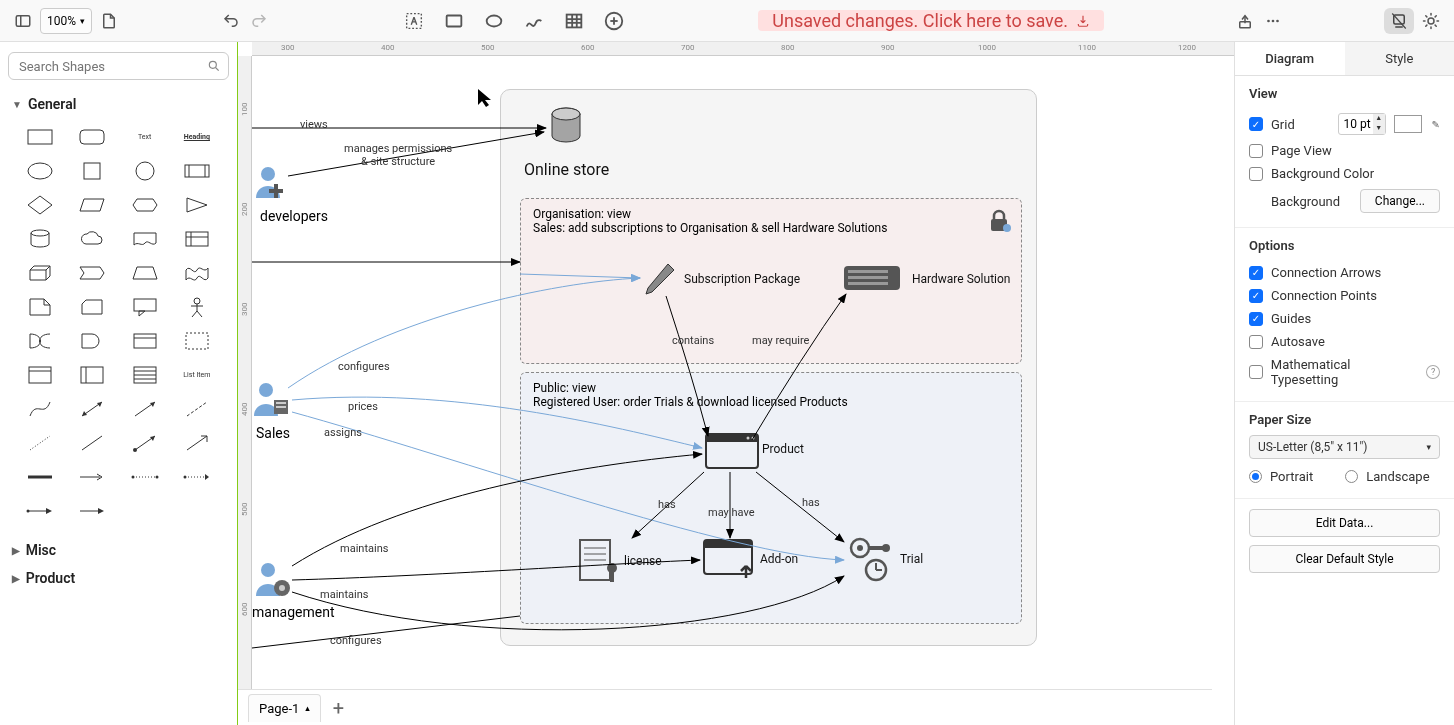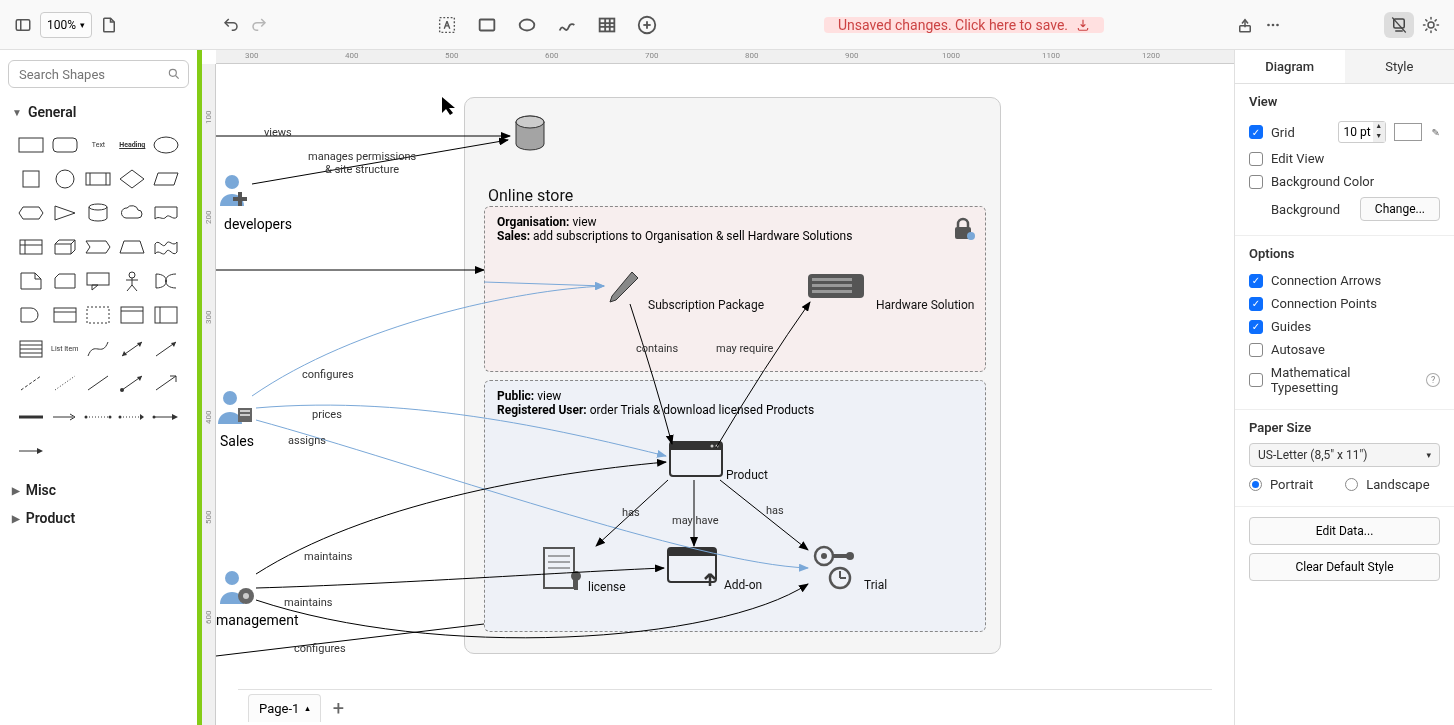--- a/index.html
+++ b/index.html
@@ -1,60 +1,60 @@
 <!DOCTYPE html>
 <html><head>
 <meta charset="utf-8">
 <style>
 * { margin:0; padding:0; box-sizing:border-box; font-family:-apple-system,BlinkMacSystemFont,"Segoe UI",Roboto,sans-serif; }
 body { width:1454px; height:725px; background:#f8f8f8; overflow:hidden; display:flex; flex-direction:column; }
 
 
-.top-toolbar { height:50px; background:#f9f9f9; border-bottom:1px solid #e0e0e0; display:flex; align-items:center; padding:0 12px; gap:10px; }
+.top-toolbar { height:42px; background:#f9f9f9; border-bottom:1px solid #e0e0e0; display:flex; align-items:center; padding:0 12px; gap:10px; }
 .toolbar-group { display:flex; align-items:center; gap:6px; }
 .toolbar-icon { width:22px; height:22px; display:flex; align-items:center; justify-content:center; cursor:pointer; color:#555; }
 .toolbar-icon svg { width:18px; height:18px; }
 .zoom-select { height:26px; border:1px solid #ccc; border-radius:4px; background:#fcfcfc; font-size:12px; padding:0 6px; display:flex; align-items:center; gap:4px; }
 .spacer { flex:1; }
 .toolbar-center { display:flex; gap:14px; align-items:center; }
 .toolbar-center .toolbar-icon { width:26px; height:26px; }
 .toolbar-center .toolbar-icon svg { width:22px; height:22px; }
-.save-pill { background:#ffe0e0; color:#c44; font-size:14px; padding:0 14px; border-radius:4px; display:flex; align-items:center; gap:8px; }
+.save-pill { background:#ffe0e0; color:#c44; font-size:18px; padding:0 14px; border-radius:4px; display:flex; align-items:center; gap:8px; }
 .theme-btn { background:#ddd; border-radius:6px; padding:4px 6px; display:flex; align-items:center; }
 
 
 .main { flex:1; display:flex; overflow:hidden; }
-.left-panel { width:202px; background:#fff; border-right:5px solid #84cc16; display:flex; flex-direction:column; }
+.left-panel { width:238px; background:#fff; border-right:1px solid #84cc16; display:flex; flex-direction:column; }
 .search-box { margin:10px 8px; position:relative; }
 .search-box input { width:100%; height:28px; border:1px solid #ccc; border-radius:6px; padding:0 28px 0 10px; font-size:13px; }
 .search-box .mag { position:absolute; right:8px; top:6px; color:#888; }
 .section-header { padding:6px 12px; font-size:14px; font-weight:600; display:flex; align-items:center; gap:6px; cursor:pointer; color:#222; }
 .section-header .caret { font-size:10px; color:#666; }
-.shapes-grid { display:grid; grid-template-columns:repeat(5,1fr); gap:4px; padding:4px 16px 10px; }
+.shapes-grid { display:grid; grid-template-columns:repeat(4,1fr); gap:4px; padding:4px 16px 10px; }
 .shape-cell { height:30px; display:flex; align-items:center; justify-content:center; cursor:pointer; }
 .shape-cell svg { width:28px; height:22px; }
 .shape-cell .txt { font-size:7px; color:#333; }
 .more-btn-wrap { padding:16px; display:flex; justify-content:center; }
 .more-btn { background:#0d6efd; color:#fff; border:none; border-radius:6px; padding:8px 16px; font-size:13px; cursor:pointer; }
 
 
 .canvas-wrap { flex:1; position:relative; background:#fff; overflow:hidden; }
 .ruler-h { position:absolute; top:0; left:14px; right:0; height:14px; background:#f0f0f0; border-bottom:1px solid #ccc; font-size:8px; color:#888; }
 .ruler-h span { position:absolute; top:1px; }
 .ruler-v { position:absolute; top:14px; left:0; width:14px; bottom:0; background:#f0f0f0; border-right:1px solid #ccc; font-size:8px; color:#888; }
 .ruler-v span { position:absolute; left:2px; transform:rotate(-90deg); transform-origin:left top; }
 .drawing { position:absolute; top:14px; left:14px; right:0; bottom:0; background:#fff; }
 .bg-box { position:absolute; background:#f5f5f5; border:1px solid #ccc; border-radius:10px; }
 .zone { position:absolute; border:1.5px dashed #888; border-radius:6px; padding:8px 12px; font-size:12px; color:#000; }
 .zone.org { background:#f7eeee; }
 .zone.pub { background:#eef1f7; }
-.zone .head b { font-weight:700; }
+.zone .head b { font-weight:400; }
 .actor-icon { position:absolute; }
 .actor-label { position:absolute; font-size:14px; color:#000; }
-.node-label { position:absolute; font-size:12px; color:#111;margin-top:18px; }
+.node-label { position:absolute; font-size:12px; color:#111; }
 .edge-label { position:absolute; font-size:11px; color:#333; }
 .hscroll { position:absolute; bottom:2px; left:460px; width:270px; height:10px; background:#d4d4d4; border-radius:5px; }
 
 
 .page-tabs { position:absolute; bottom:0; left:238px; right:242px; height:36px; background:#fff; border-top:1px solid #e0e0e0; display:flex; align-items:center; padding:0 10px; gap:12px; }
 .page-tab { font-size:13px; padding:6px 10px; border:1px solid #ddd; border-bottom:none; border-radius:4px 4px 0 0; background:#fcfcfc; display:flex; align-items:center; gap:6px; }
 .add-page { font-size:20px; color:#666; cursor:pointer; }
 
 
 .right-panel { width:220px; background:#fff; border-left:1px solid #e0e0e0; display:flex; flex-direction:column; font-size:13px; color:#333; }
@@ -695,21 +695,21 @@
           <span class="stepper">
               <div>▲</div>
               <div>▼</div>
             </span>
         </span>
         <span class="swatch"></span>
           <span class="swatch-edit">✎</span>
       </div>
       <div class="rp-row">
           <span class="cb"></span>
-          <span>Edit View</span>
+          <span>Page View</span>
         </div>
       <div class="rp-row">
           <span class="cb"></span>
           <span>Background Color</span>
         </div>
       <div class="rp-row">
           <span style="width:14px"></span>
           <span>Background</span>
           <span style="flex:1"></span>
           <button class="rp-btn">Change...</button>

